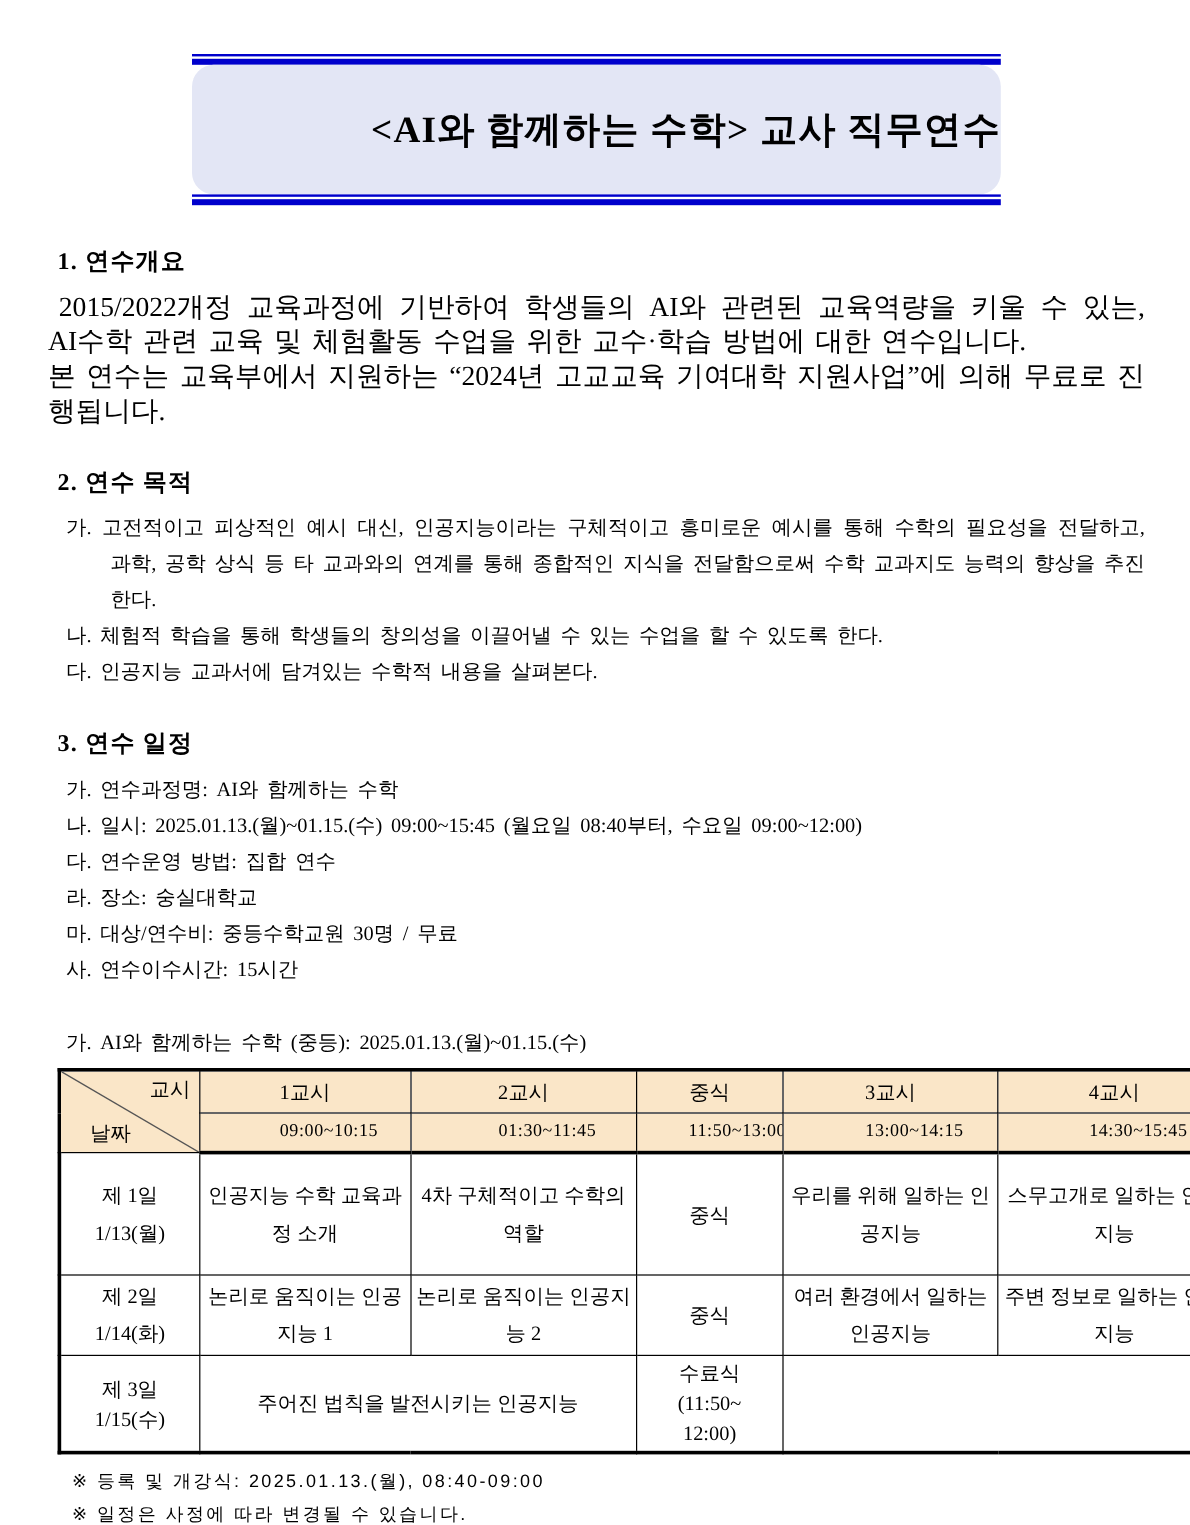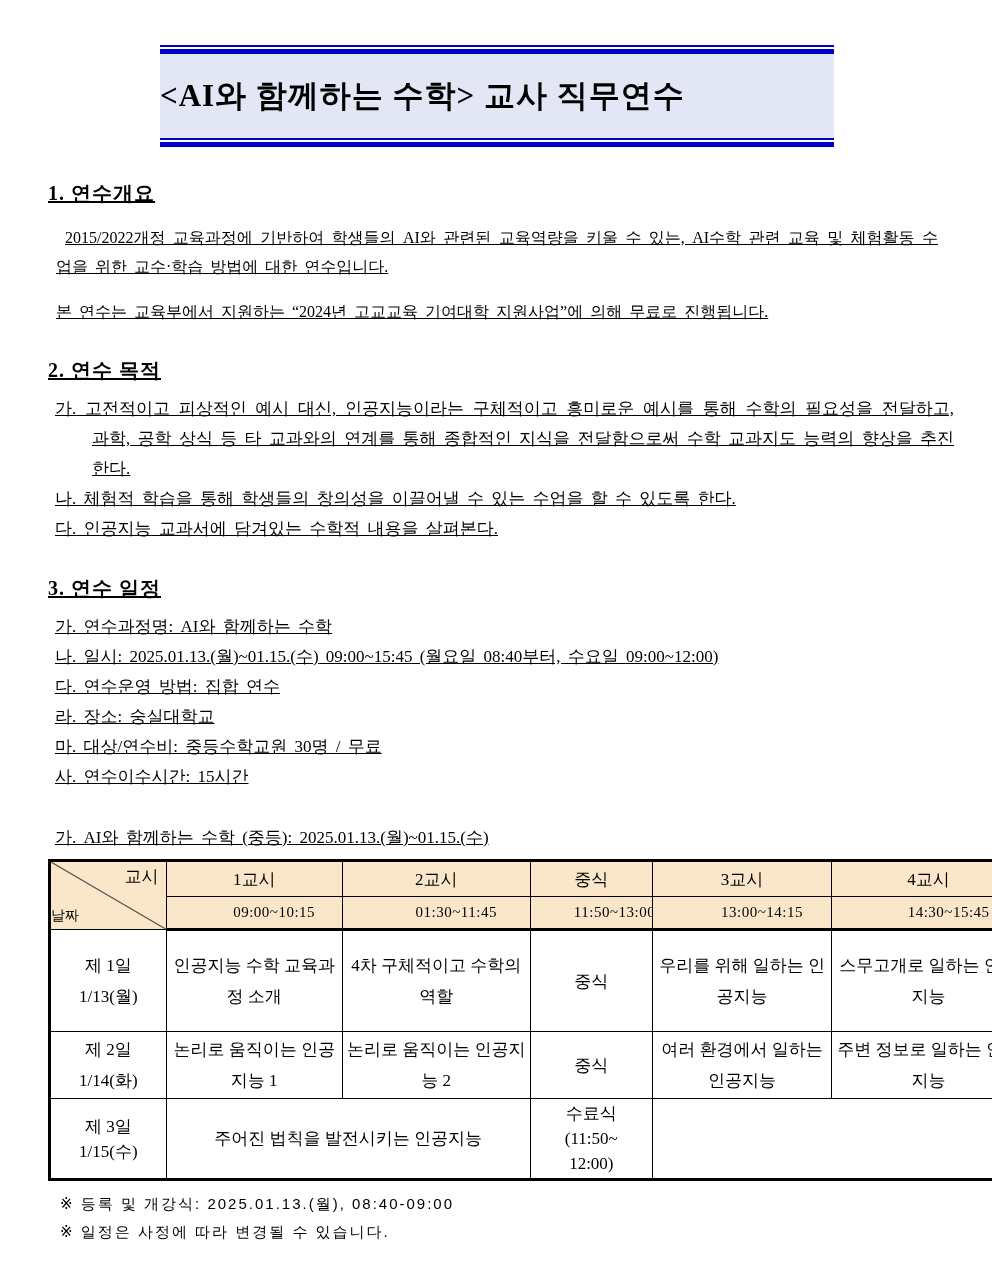--- a/index.html
+++ b/index.html
@@ -15,34 +15,34 @@
     color:#000;overflow:hidden;
   }
   .page{padding:45px 38px 0 40px;box-sizing:border-box;}
 
   
   .banner{width:674px;margin-left:120px;margin-bottom:33px;}
   .bl{width:100%;background:var(--blue);}
   .bl.thin{height:2px;margin-bottom:2px;}
   .bl.thick{height:5px;}
   .banner-body{
-    background:var(--lavender);height:84px;
-    display:flex;align-items:center;justify-content:flex-start;
+    background:var(--lavender);height:108px;
+    display:flex;align-items:center;justify-content:flex-end;border-radius:18px;
   }
   .banner-body h1{
     margin:0;font-size:31px;font-weight:bold;letter-spacing:1px;
   }
 
   
   h2.sec{
     font-size:20px;font-weight:bold;margin:0 0 10px 8px;letter-spacing:1px;
   }
-  .sec-block{margin-bottom:31px;text-decoration:underline;}
+  .sec-block{margin-bottom:31px;}
   .para{
-    margin:16px;font-size:16px;line-height:29px;text-align:justify;word-spacing:3px;
+    margin:0;font-size:23px;line-height:29px;text-align:justify;word-spacing:3px;
   }
   .para.first{ text-indent:9px; }
   .item{
     font-size:17px;line-height:30px;text-align:justify;word-spacing:3px;
     padding-left:52px;text-indent:-37px;
   }
 
   
   table.sched{
     border-collapse:collapse;table-layout:fixed;
@@ -55,21 +55,21 @@
     text-align:center;vertical-align:middle;
     padding:2px 3px;overflow:hidden;
   }
   table.sched thead th{background:var(--peach);font-weight:normal;}
   table.sched thead tr.hrow1 th{height:30px;font-size:17px;}
   table.sched thead tr.hrow2 th{height:27px;font-size:15px;letter-spacing:0.5px;}
   table.sched thead tr.hrow2 th{border-bottom:3px solid var(--tborder);padding-left:43px;}
   th.corner{position:relative;padding:0;}
   th.corner svg{position:absolute;left:0;top:0;width:100%;height:100%;}
   .corner-top{position:absolute;top:3px;right:7px;font-size:17px;}
-  .corner-bottom{position:absolute;bottom:4px;left:0;font-size:14px;}
+  .corner-bottom{position:absolute;bottom:4px;left:24px;font-size:17px;}
   td.day{line-height:30px;}
   tr.r1 td{height:96px;line-height:31px;}
   tr.r2 td{height:62px;line-height:31px;}
   tr.r3 td{height:72px;line-height:25px;}
 
   
   .footnotes{margin:9px 0 0 8px;}
   .footnote{
     font-family:"Liberation Sans","DejaVu Sans",sans-serif;
     font-size:15px;line-height:28px;letter-spacing:2px;margin-left:12px;

